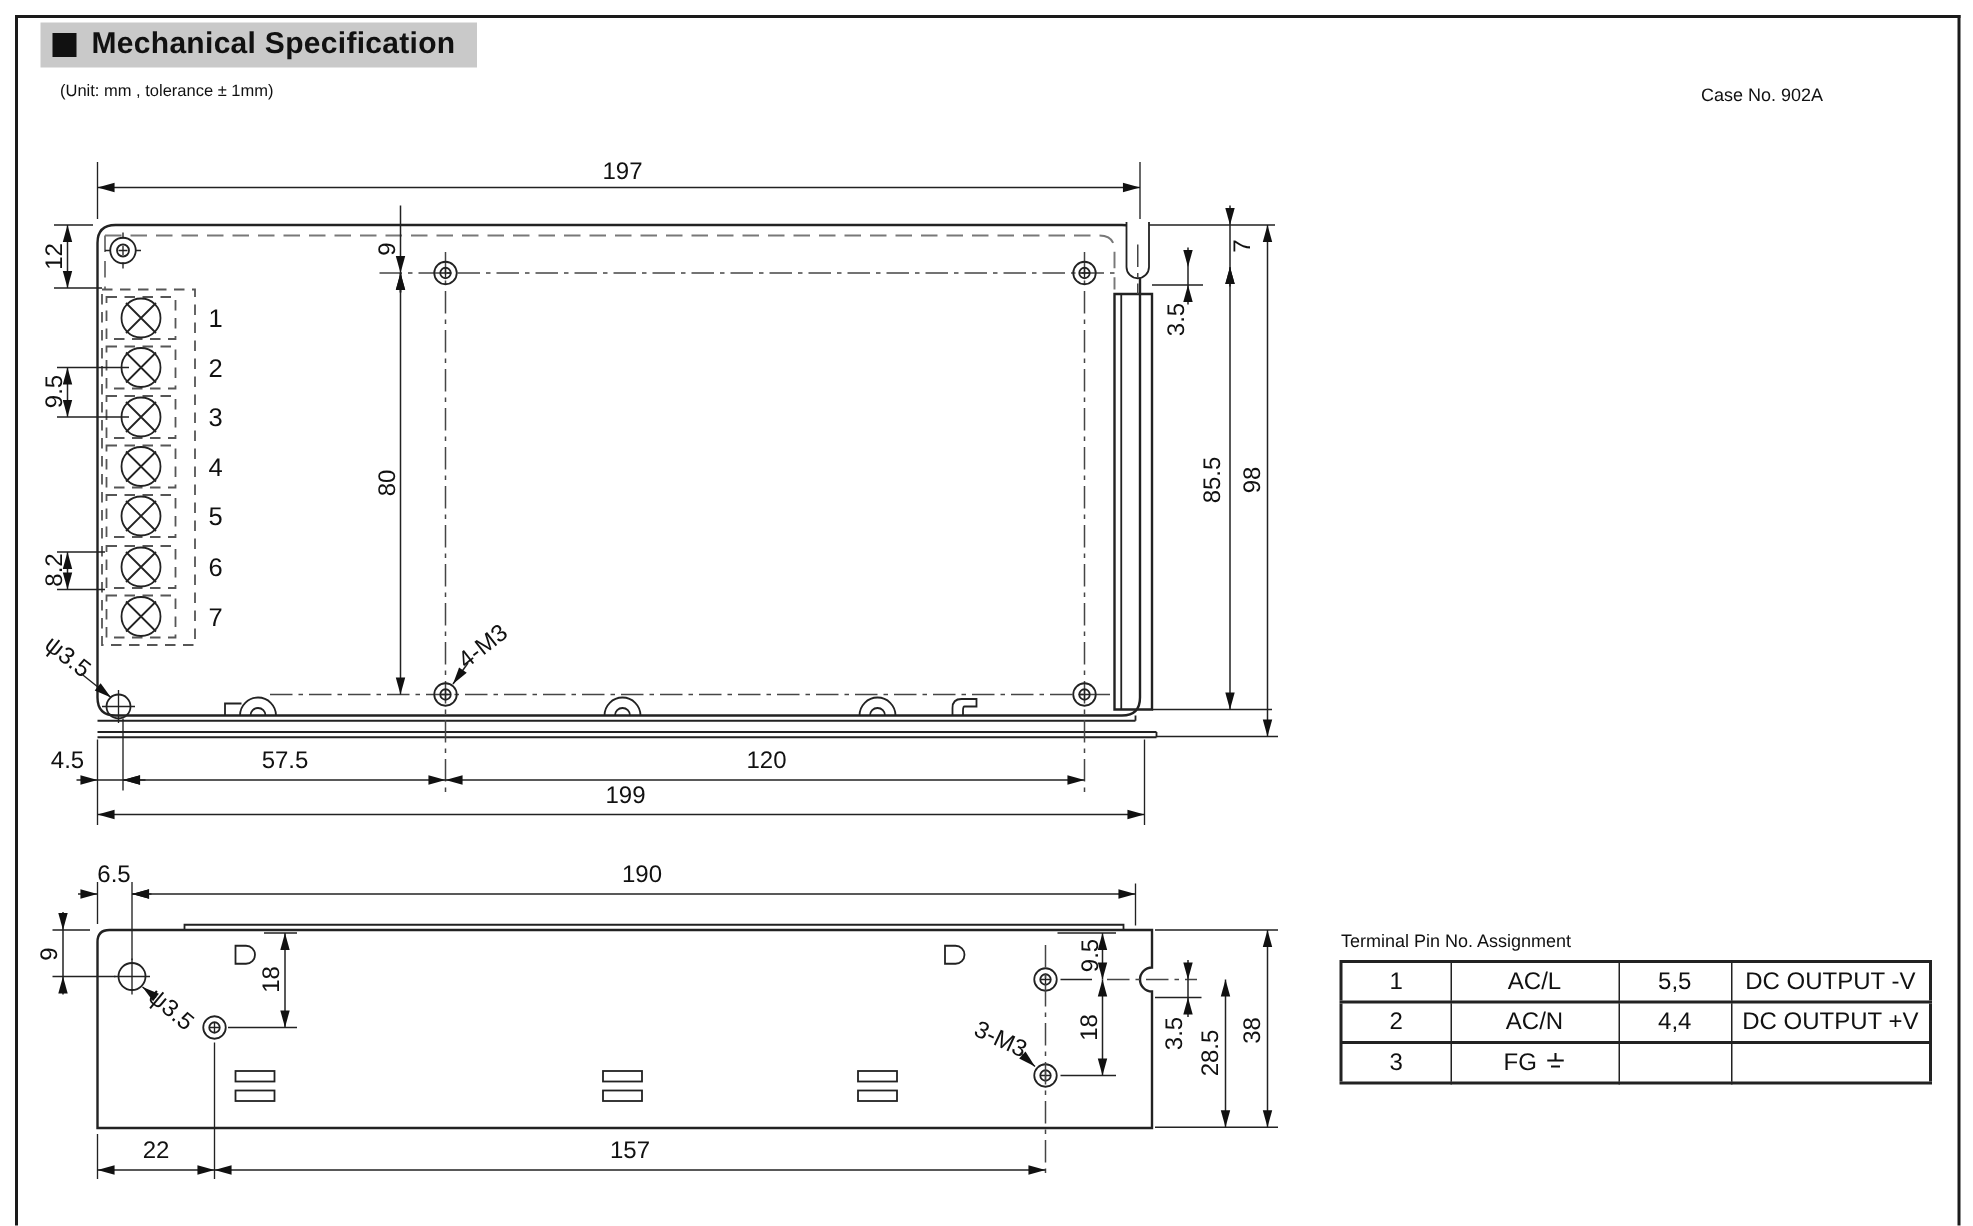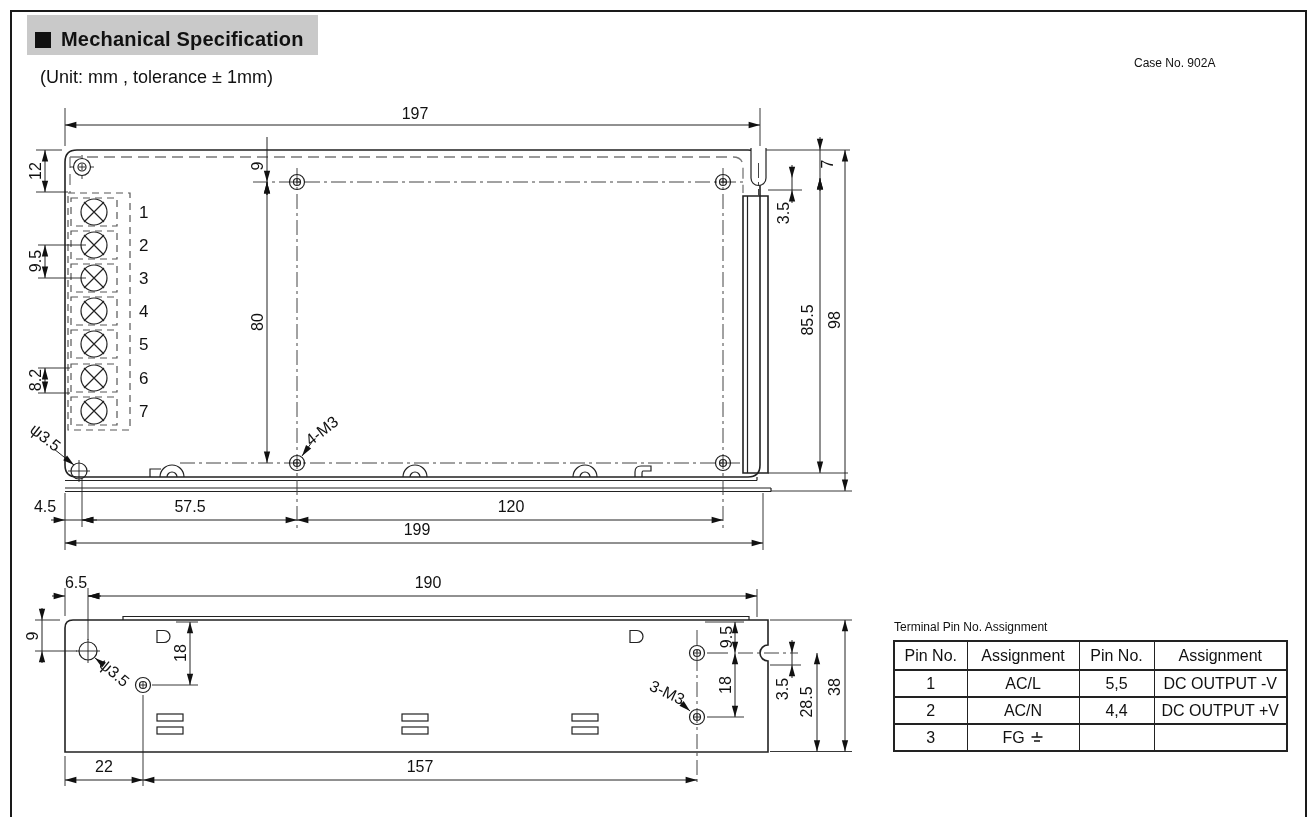--- a/index.html
+++ b/index.html
@@ -1,21 +1,21 @@
 <!DOCTYPE html>
 <html><head>
 <meta charset="utf-8">
 <style>
   html,body{margin:0;padding:0;background:#fff;}
   body{width:1315px;height:817px;position:relative;font-family:"Liberation Sans",sans-serif;color:#111;overflow:hidden;}
   .page-border{position:absolute;left:10px;top:10px;width:1293px;height:810px;border-left:2px solid #1a1a1a;border-top:2px solid #1a1a1a;border-right:2px solid #1a1a1a;}
-  .title-bar{position:absolute;left:27px;top:15px;background:#c9c9c9;padding:13px 14px 4px 8px;display:flex;align-items:center;gap:10px;}
+  .title-bar{position:absolute;left:27px;top:15px;background:#c9c9c9;padding:3px 14px 4px 8px;display:flex;align-items:center;gap:10px;}
   .title-square{width:16px;height:16px;background:#111;display:inline-block;}
   .title-text{font-size:20px;font-weight:bold;letter-spacing:.2px;}
-  .subtitle{position:absolute;left:40px;top:67px;font-size:18px;}
+  .subtitle{position:absolute;left:40px;top:55px;font-size:11px;}
   .case-no{position:absolute;left:1134px;top:56px;font-size:12px;}
   svg text{font-family:"Liberation Sans",sans-serif;font-size:16px;fill:#111;text-anchor:middle;}
   svg text.term{font-size:17px;text-anchor:start;}
   .ln{stroke:#222;stroke-width:1.6;fill:none;}
   .md{stroke:#222;stroke-width:1.2;fill:none;}
   .dash{stroke:#787878;stroke-width:1.3;fill:none;stroke-dasharray:11 6;}
   .dashT{stroke:#565656;stroke-width:1.2;fill:none;stroke-dasharray:7 5;}
   .cl{stroke:#454545;stroke-width:1;fill:none;stroke-dasharray:15 4 3 4;}
   .dim{stroke:#222;stroke-width:1;fill:none;}
   .ext{stroke:#222;stroke-width:.9;fill:none;}
@@ -327,26 +327,20 @@
 <div class="pin-table-wrap">
   <div class="pin-table-title">Terminal Pin No.  Assignment</div>
   <table class="pin">
     <colgroup>
         <col style="width:73px">
         <col style="width:112px">
         <col style="width:75px">
         <col style="width:133px">
       </colgroup>
     <tbody>
-        <tr class="hdr">
-      <td>Pin No.</td>
-      <td>Assignment</td>
-      <td>Pin No.</td>
-      <td>Assignment</td>
-    </tr>
     <tr>
       <td>1</td>
       <td>AC/L</td>
       <td>5,5</td>
       <td>DC OUTPUT -V</td>
     </tr>
     <tr>
       <td>2</td>
       <td>AC/N</td>
       <td>4,4</td>

